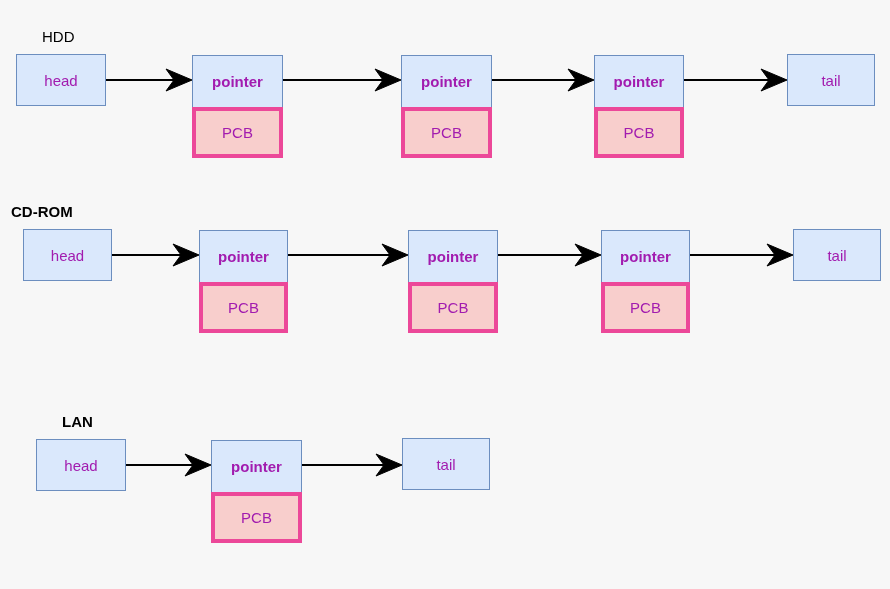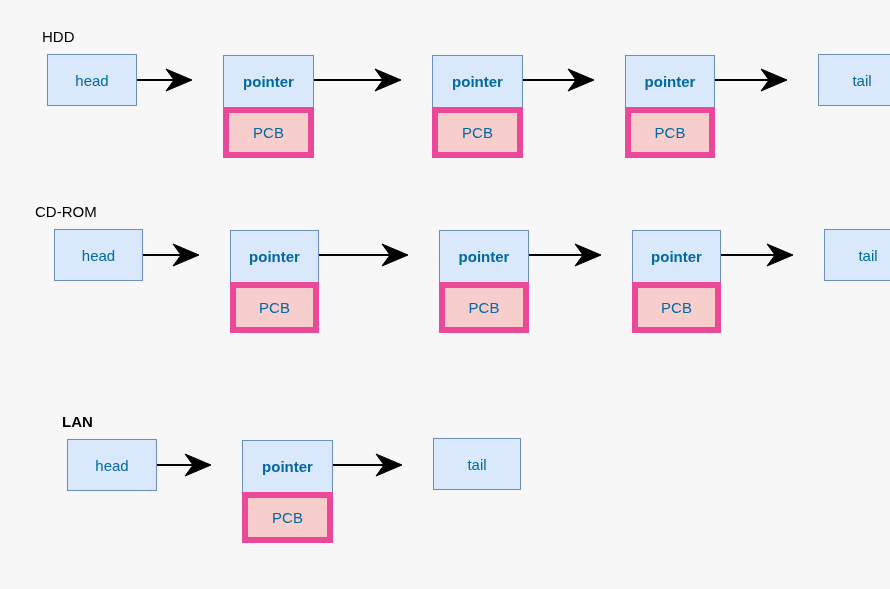--- a/index.html
+++ b/index.html
@@ -18,31 +18,30 @@
     width: 890px;
     height: 438px;
   }
   .node {
     position: absolute;
     box-sizing: border-box;
     display: flex;
     align-items: center;
     justify-content: center;
     font-size: 15px;
-    color: #0369a1;
+    color: #a21caf;
     line-height: 1;
-    margin-left: 31px;
   }
   .node.blue {
     background: #dae8fc;
     border: 1px solid #6c8ebf;
   }
   .node.pink {
     background: #f8cecc;
-    border: 6px solid #ec4899;
+    border: 4px solid #ec4899;
   }
   .node.pointer {
     border-bottom: none;
     font-weight: bold;
   }
   .group-label {
     position: absolute;
     font-size: 15px;
     color: #000000;
     white-space: nowrap;
@@ -88,21 +87,21 @@
       </svg>
     </div>
     <div class="node blue" style="left: 16px; top: 54px; width: 90px; height: 52px;">head</div>
     <div class="node blue pointer" style="left: 192px; top: 55px; width: 91px; height: 52px;">pointer</div>
     <div class="node pink" style="left: 192px; top: 107px; width: 91px; height: 51px;">PCB</div>
     <div class="node blue pointer" style="left: 401px; top: 55px; width: 91px; height: 52px;">pointer</div>
     <div class="node pink" style="left: 401px; top: 107px; width: 91px; height: 51px;">PCB</div>
     <div class="node blue pointer" style="left: 594px; top: 55px; width: 90px; height: 52px;">pointer</div>
     <div class="node pink" style="left: 594px; top: 107px; width: 90px; height: 51px;">PCB</div>
     <div class="node blue" style="left: 787px; top: 54px; width: 88px; height: 52px;">tail</div>
-    <div class="group-label" style="left: 35px; top: 204px;">CD-ROM</div>
+    <div class="group-label" style="left: 11px; top: 204px; font-weight: bold;">CD-ROM</div>
     <div class="edge" style="left: 112px; top: 244px; width: 87px;">
       <svg width="87" height="22" viewBox="0 0 87 22">
         <line x1="0" y1="11" x2="70" y2="11" stroke="#000000" stroke-width="2.2"></line>
         <path d="M 87 11 L 61 0 L 69 11 L 61 22 Z" fill="#000000" stroke="#000000" stroke-width="1" stroke-linejoin="miter"></path>
       </svg>
     </div>
     <div class="edge" style="left: 288px; top: 244px; width: 120px;">
       <svg width="120" height="22" viewBox="0 0 120 22">
         <line x1="0" y1="11" x2="103" y2="11" stroke="#000000" stroke-width="2.2"></line>
         <path d="M 120 11 L 94 0 L 102 11 L 94 22 Z" fill="#000000" stroke="#000000" stroke-width="1" stroke-linejoin="miter"></path>

